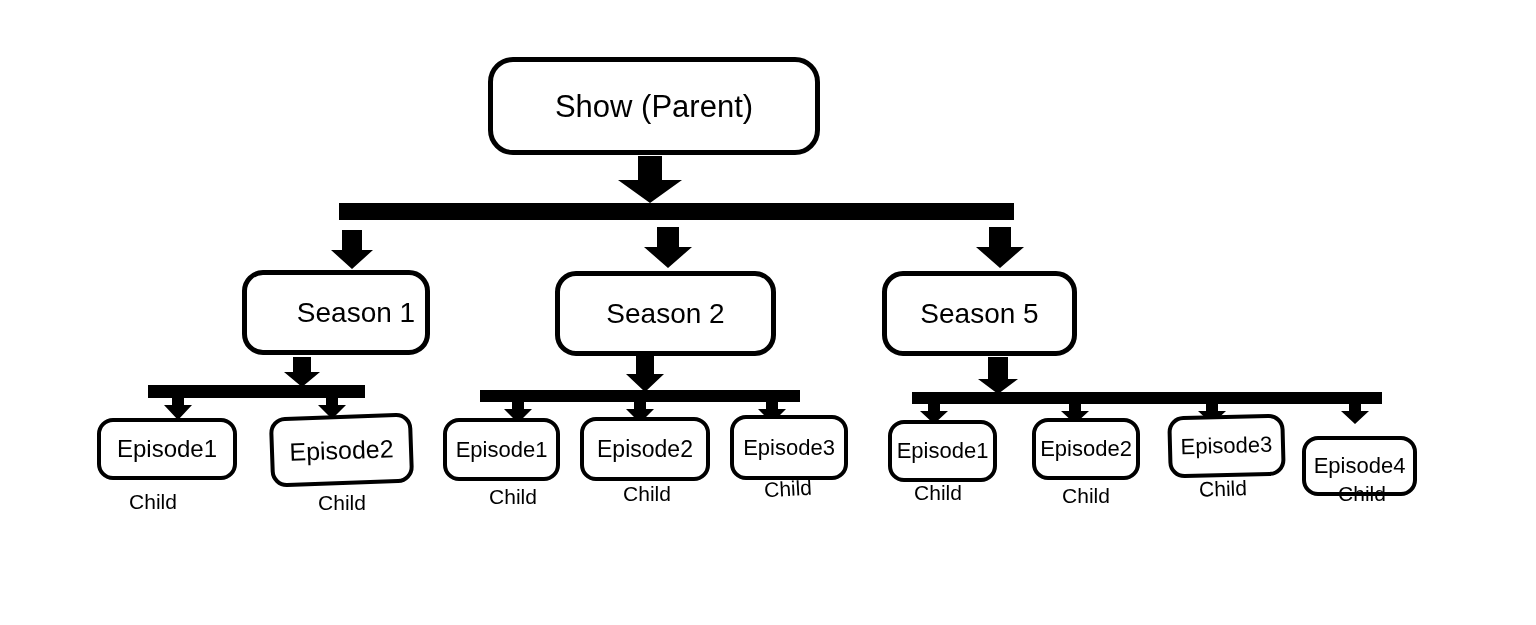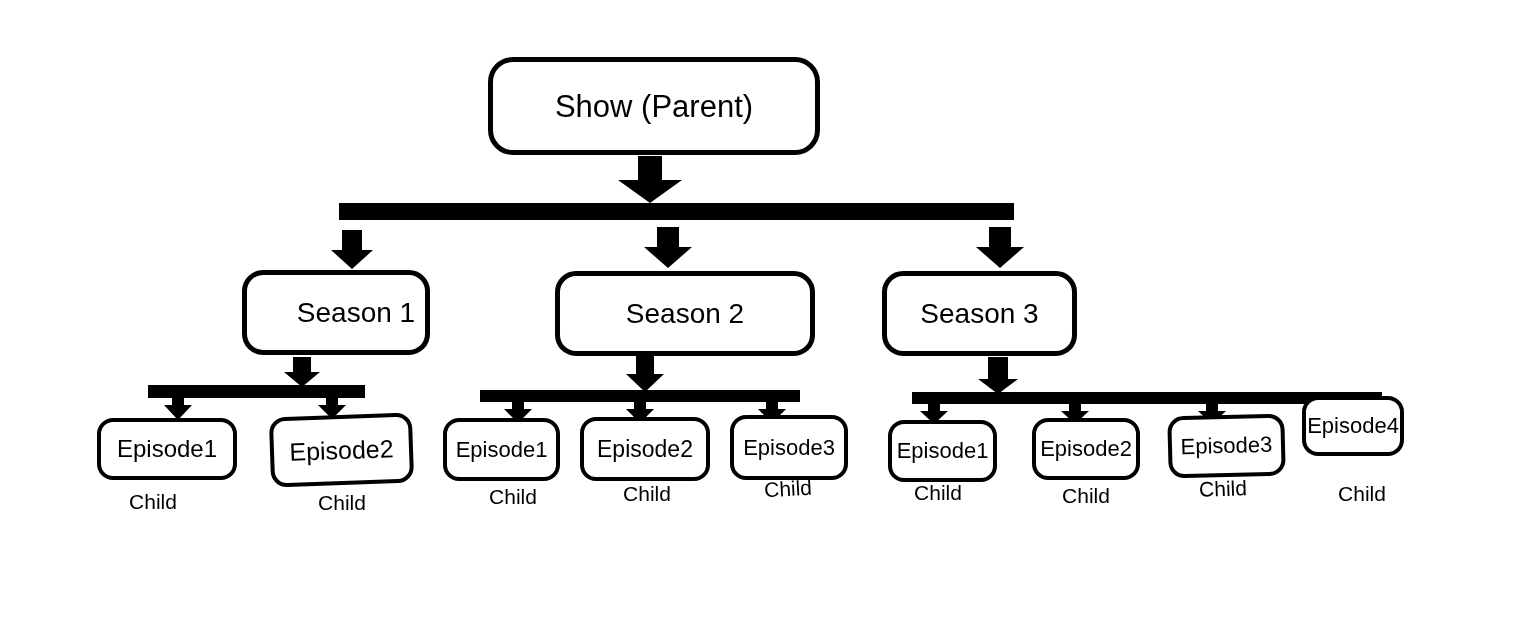--- a/index.html
+++ b/index.html
@@ -34,32 +34,32 @@
     left: 488px; top: 57px; width: 332px; height: 98px;
     border-width: 5px; border-radius: 25px; font-size: 31px;
   }
   .node-season {
     border-width: 5px; border-radius: 21px; font-size: 28px;
   }
   .node-episode {
     border-width: 4px; border-radius: 16px; font-size: 22px;
   }
   .season-1 { left: 242px; top: 270px; width: 188px; height: 85px; padding-left: 40px; }
-  .season-2 { left: 555px; top: 271px; width: 260px; height: 85px; }
+  .season-2 { left: 555px; top: 271px; width: 221px; height: 85px; }
   .season-3 { left: 882px; top: 271px; width: 195px; height: 85px; }
 
   .s1e1 { left: 97px;  top: 418px; width: 140px; height: 62px; font-size: 24px; }
   .s1e2 { left: 270px; top: 415px; width: 143px; height: 70px; font-size: 25px; transform: rotate(-2deg); }
   .s2e1 { left: 443px; top: 418px; width: 117px; height: 63px; }
   .s2e2 { left: 580px; top: 417px; width: 130px; height: 64px; font-size: 23px; }
   .s2e3 { left: 730px; top: 415px; width: 118px; height: 65px; }
   .s3e1 { left: 888px; top: 420px; width: 109px; height: 62px; }
   .s3e2 { left: 1032px; top: 418px; width: 108px; height: 62px; }
   .s3e3 { left: 1168px; top: 415px; width: 117px; height: 62px; transform: rotate(-1.5deg); }
-  .s3e4 { left: 1302px; top: 396px; width: 102px; height: 60px; }
+  .s3e4 { left: 1302px; top: 436px; width: 115px; height: 60px; }
 
   .tag {
     position: absolute;
     z-index: 2;
     width: 130px;
     text-align: center;
     font-size: 21px;
     line-height: 1;
     white-space: nowrap;
   }
@@ -106,21 +106,21 @@
     <polygon points="928,403 940,403 940,411 948,411 934,424 920,411 928,411"></polygon>
     <polygon points="1069,403 1081,403 1081,411 1089,411 1075,424 1061,411 1069,411"></polygon>
     <polygon points="1206,403 1218,403 1218,411 1226,411 1212,424 1198,411 1206,411"></polygon>
     <polygon points="1349,403 1361,403 1361,411 1369,411 1355,424 1341,411 1349,411"></polygon>
   </svg>
 
   <div class="node node-root">Show (Parent)</div>
 
   <div class="node node-season season-1">Season 1</div>
   <div class="node node-season season-2">Season 2</div>
-  <div class="node node-season season-3">Season 3</div>
+  <div class="node node-season season-3">Season 5</div>
 
   <div class="node node-episode s1e1">Episode1</div>
   <div class="node node-episode s1e2">Episode2</div>
   <div class="tag tag-s1e1">Child</div>
   <div class="tag tag-s1e2">Child</div>
 
   <div class="node node-episode s2e1">Episode1</div>
   <div class="node node-episode s2e2">Episode2</div>
   <div class="node node-episode s2e3">Episode3</div>
   <div class="tag tag-s2e1">Child</div>

